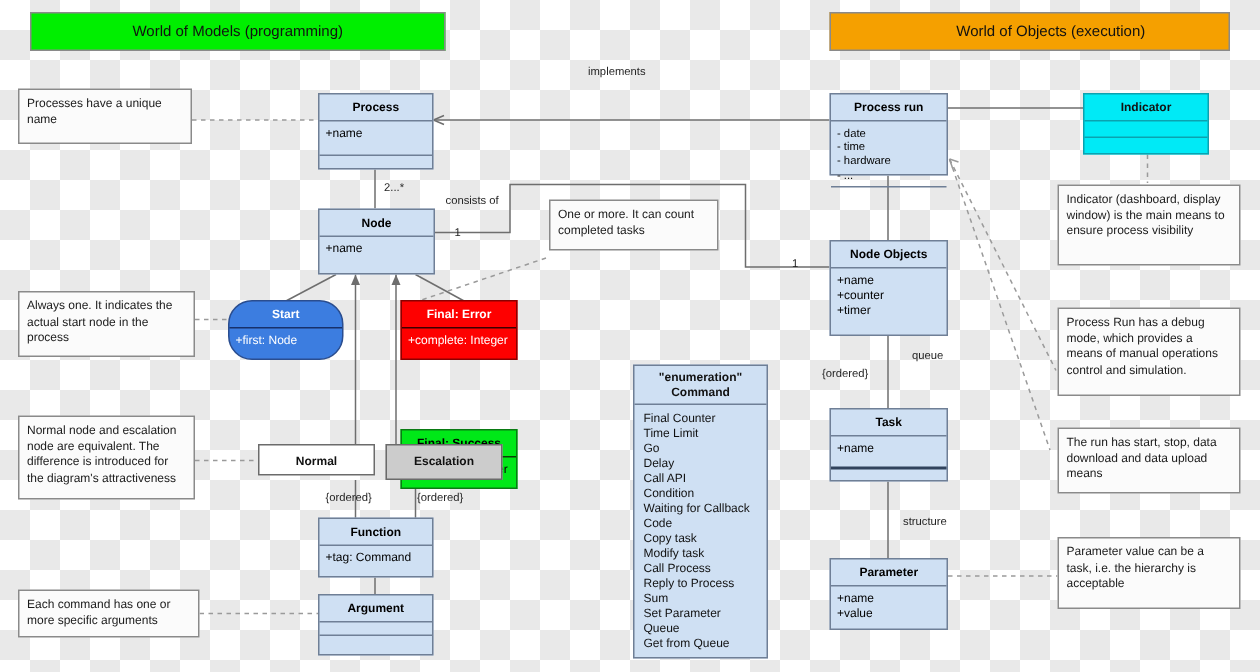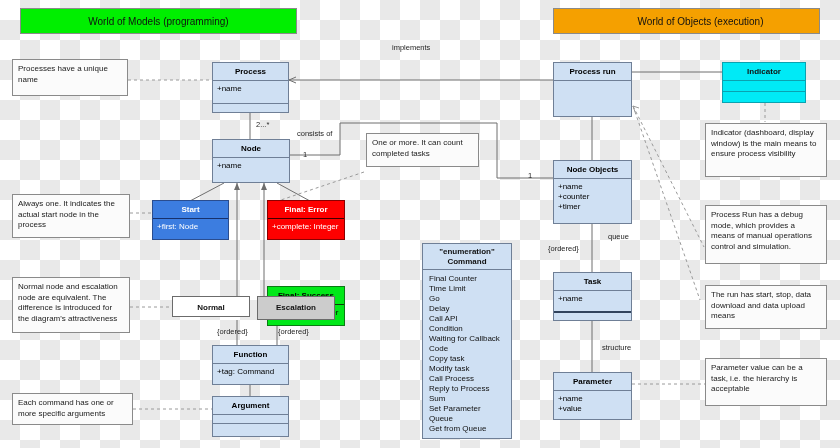--- a/index.html
+++ b/index.html
@@ -34,21 +34,21 @@
     font-weight:bold;text-align:center;
     padding:4px 2px;line-height:1.15;
   }
   .umlbox .sec{
     border-top:1px solid #6f7f96;
     padding:3px 4px;line-height:1.3;flex:1;
   }
   .umlbox .sec.empty{padding:0;}
 
   .box-blue{background:#cfe0f3;border-color:#6f7f96;}
-  .box-start{background:#3c7de0;border-color:#2a4d8f;color:#fff;}
+  .box-start{background:#3c7de0;border-color:#2a4d8f;color:#fff;border-radius:16px;}
   .box-start .sec{border-top-color:#17316b;}
   .box-error{background:#fe0000;border-color:#8a0000;color:#ffffff;}
   .box-error .sec{border-top-color:#3d0000;}
   .box-success{background:#00e818;border-color:#0a7a13;color:#000;}
   .box-success .sec{border-top-color:#0a3d05;}
   .box-normal{background:#ffffff;border-color:#6b6b6b;color:#111;}
   .box-escal{background:#cccccc;border-color:#6b6b6b;color:#111;}
   .box-ind{background:#00eaf6;border-color:#0aa2b0;color:#111;}
   .box-ind .sec{border-top-color:#0aa2b0;}
 
@@ -232,20 +232,24 @@
         <div>Reply to Process</div>
         <div>Sum</div>
         <div>Set Parameter</div>
         <div>Queue</div>
         <div>Get from Queue</div>
       </div>
   </div>
 
   <div class="abs umlbox box-blue" style="left:553px;top:62px;width:79px;height:55px;">
     <div class="hdr">Process run</div>
+    <div class="sec" style="white-space:pre-line;line-height:1.22;font-size:7.5px;">- date
+- time
+- hardware
+- ...</div>
     <div class="sec empty" style="height:6px;flex:0 0 6px;"></div>
   </div>
 
   <div class="abs umlbox box-blue" style="left:553px;top:160px;width:79px;height:64px;">
     <div class="hdr">Node Objects</div>
     <div class="sec" style="white-space:pre-line;line-height:1.25;">+name
 +counter
 +timer</div>
   </div>
 

